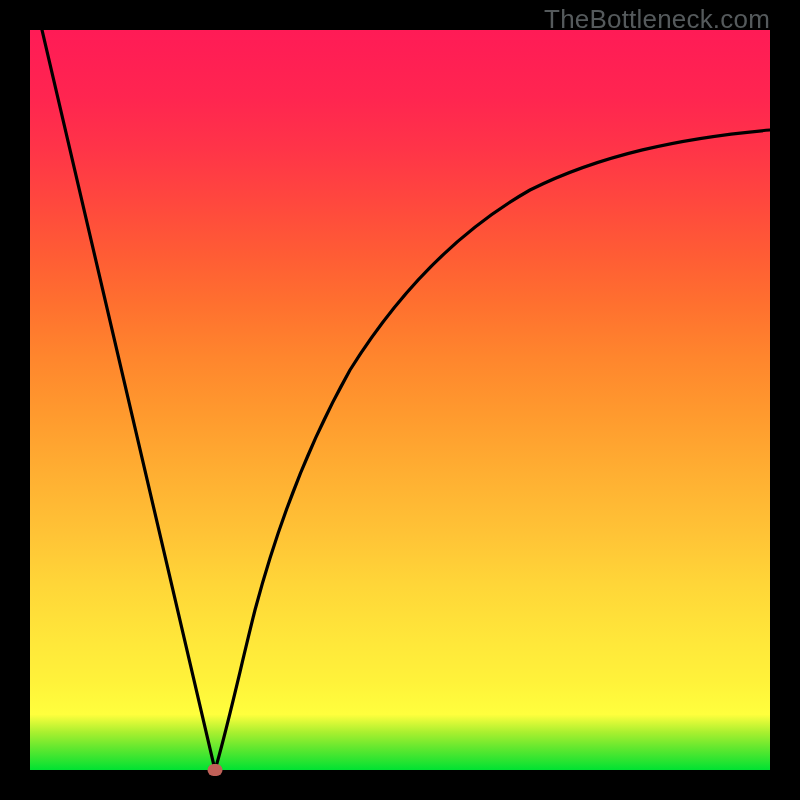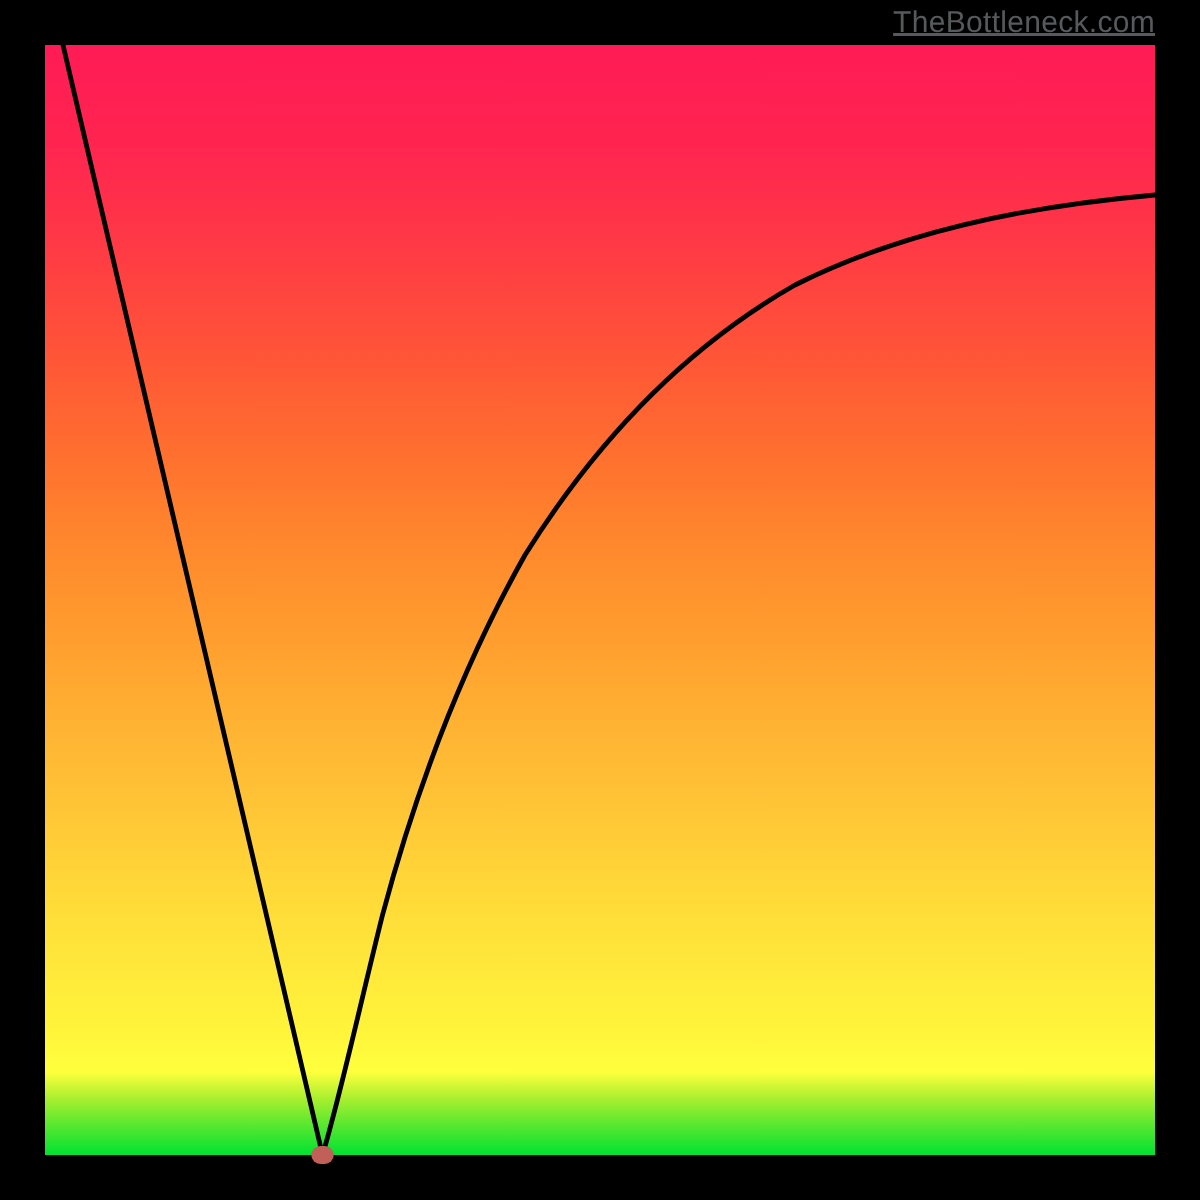--- a/index.html
+++ b/index.html
@@ -50,24 +50,23 @@
     left: 0;
     top: 0;
     width: 740px;
     height: 740px;
   }
   .watermark {
     position: absolute;
     top: 4px;
     right: 30px;
     color: #555a5c;
-    font-size: 20px;
+    font-size: 26px;
     font-weight: 500;
     letter-spacing: 0.2px;
-    text-decoration: underline;
   }
   .marker {
     position: absolute;
     width: 15px;
     height: 12px;
     background: #c06058;
     border-radius: 6px;
     transform: translate(-50%, -50%);
   }
 </style>

